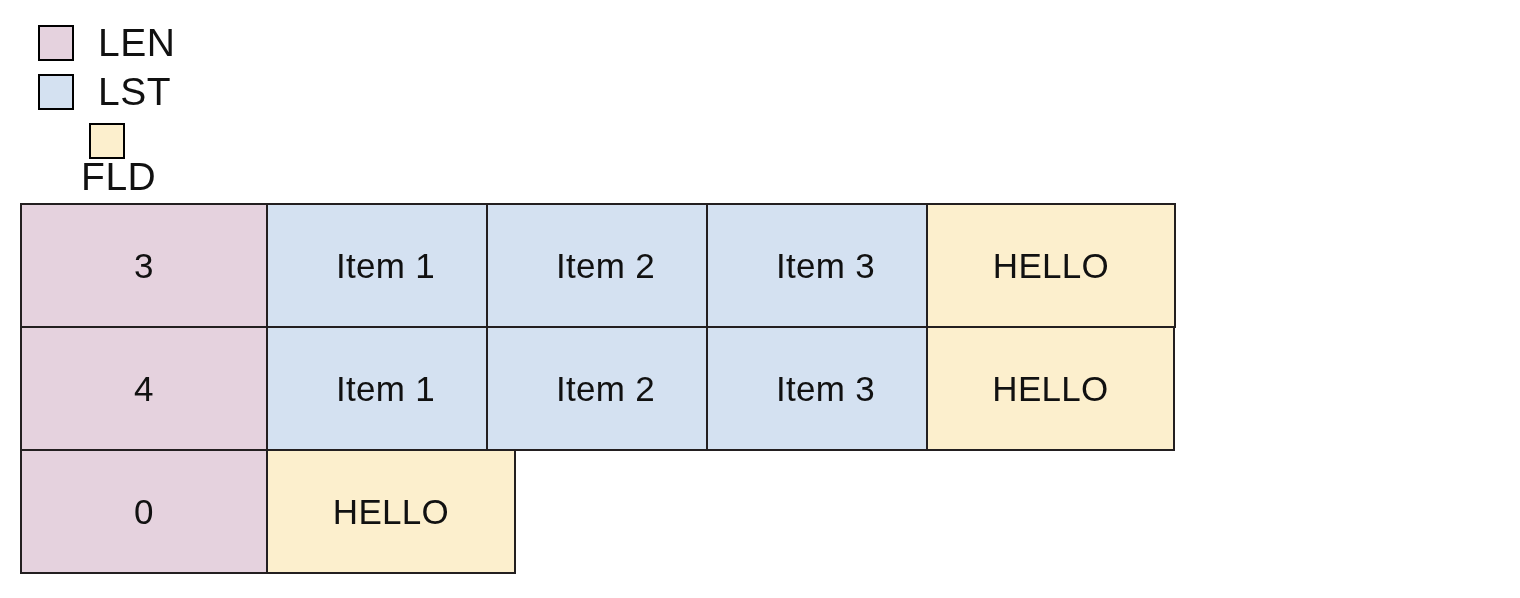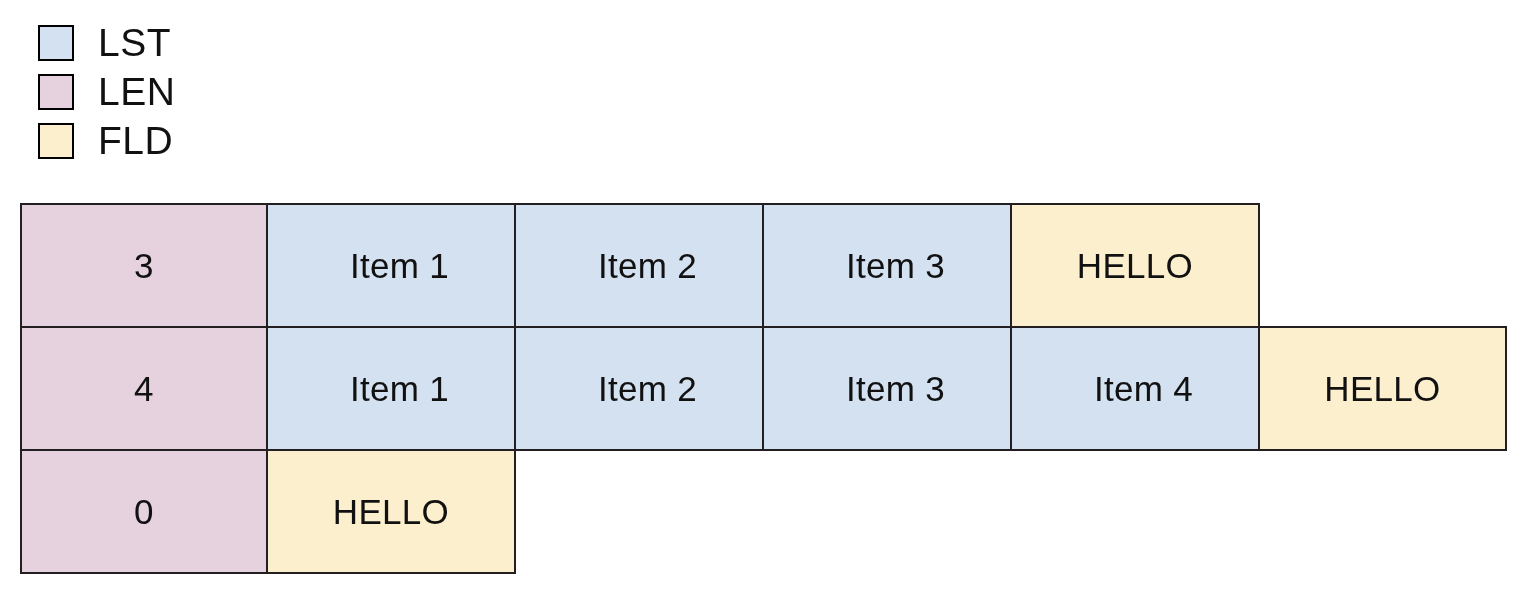--- a/index.html
+++ b/index.html
@@ -21,21 +21,21 @@
     position: absolute;
     left: 38px;
     top: 25px;
   }
   .legend-row {
     display: flex;
     align-items: center;
     height: 36px;
     margin-bottom: 13px;
   }
-  .legend-row:last-child { margin-bottom: 8px; }
+  .legend-row:last-child { margin-bottom: 8px; flex-direction: column; }
   .legend-swatch {
     width: 32px;
     height: 32px;
     border: 2px solid #000000;
     box-sizing: content-box;
     flex: 0 0 auto;
   }
   .legend-label {
     margin-left: 24px;
     font-size: 39px;
@@ -66,35 +66,35 @@
     justify-content: center;
     font-size: 35px;
     line-height: 1;
     letter-spacing: 0.3px;
     color: #111111;
     white-space: nowrap;
   }
   .cell:last-child { margin-right: 14px; }
 
   .cell-len { width: 248px; }
-  .cell-lst { width: 250px; padding-left: 17px; }
+  .cell-lst { width: 222px; padding-left: 17px; }
   .cell-fld { width: 250px; }
   .cell-fld-wide { width: 249px; }
 </style>
 </head>
 <body style="background: rgb(255, 255, 255);">
 
 <div id="legend">
   <div class="legend-row">
+    <span class="legend-swatch" style="background: rgb(229, 210, 222);"></span>
+    <span class="legend-label">LEN</span>
+  </div>
+  <div class="legend-row">
     <span class="legend-swatch" style="background: rgb(212, 225, 241);"></span>
     <span class="legend-label">LST</span>
-  </div>
-  <div class="legend-row">
-    <span class="legend-swatch" style="background: rgb(229, 210, 222);"></span>
-    <span class="legend-label">LEN</span>
   </div>
   <div class="legend-row">
     <span class="legend-swatch" style="background: rgb(252, 239, 205);"></span>
     <span class="legend-label">FLD</span>
   </div>
 </div>
 
 <div id="table">
 
   <div class="table-row">
@@ -103,21 +103,20 @@
     <div class="cell cell-lst" style="background: rgb(212, 225, 241); border-color: rgb(35, 31, 32); color: rgb(17, 17, 17);">Item 2</div>
     <div class="cell cell-lst" style="background: rgb(212, 225, 241); border-color: rgb(35, 31, 32); color: rgb(17, 17, 17);">Item 3</div>
     <div class="cell cell-fld" style="background: rgb(252, 239, 205); border-color: rgb(35, 31, 32); color: rgb(17, 17, 17);">HELLO</div>
   </div>
 
   <div class="table-row">
     <div class="cell cell-len" style="background: rgb(229, 210, 222); border-color: rgb(35, 31, 32); color: rgb(17, 17, 17);">4</div>
     <div class="cell cell-lst" style="background: rgb(212, 225, 241); border-color: rgb(35, 31, 32); color: rgb(17, 17, 17);">Item 1</div>
     <div class="cell cell-lst" style="background: rgb(212, 225, 241); border-color: rgb(35, 31, 32); color: rgb(17, 17, 17);">Item 2</div>
     <div class="cell cell-lst" style="background: rgb(212, 225, 241); border-color: rgb(35, 31, 32); color: rgb(17, 17, 17);">Item 3</div>
-    <div class="cell cell-lst" style="background: rgb(212, 225, 241); border-color: rgb(35, 31, 32); color: rgb(17, 17, 17);">Item 4</div>
     <div class="cell cell-fld-wide" style="background: rgb(252, 239, 205); border-color: rgb(35, 31, 32); color: rgb(17, 17, 17);">HELLO</div>
   </div>
 
   <div class="table-row">
     <div class="cell cell-len" style="background: rgb(229, 210, 222); border-color: rgb(35, 31, 32); color: rgb(17, 17, 17);">0</div>
     <div class="cell cell-fld" style="background: rgb(252, 239, 205); border-color: rgb(35, 31, 32); color: rgb(17, 17, 17);">HELLO</div>
   </div>
 
 </div>
 

